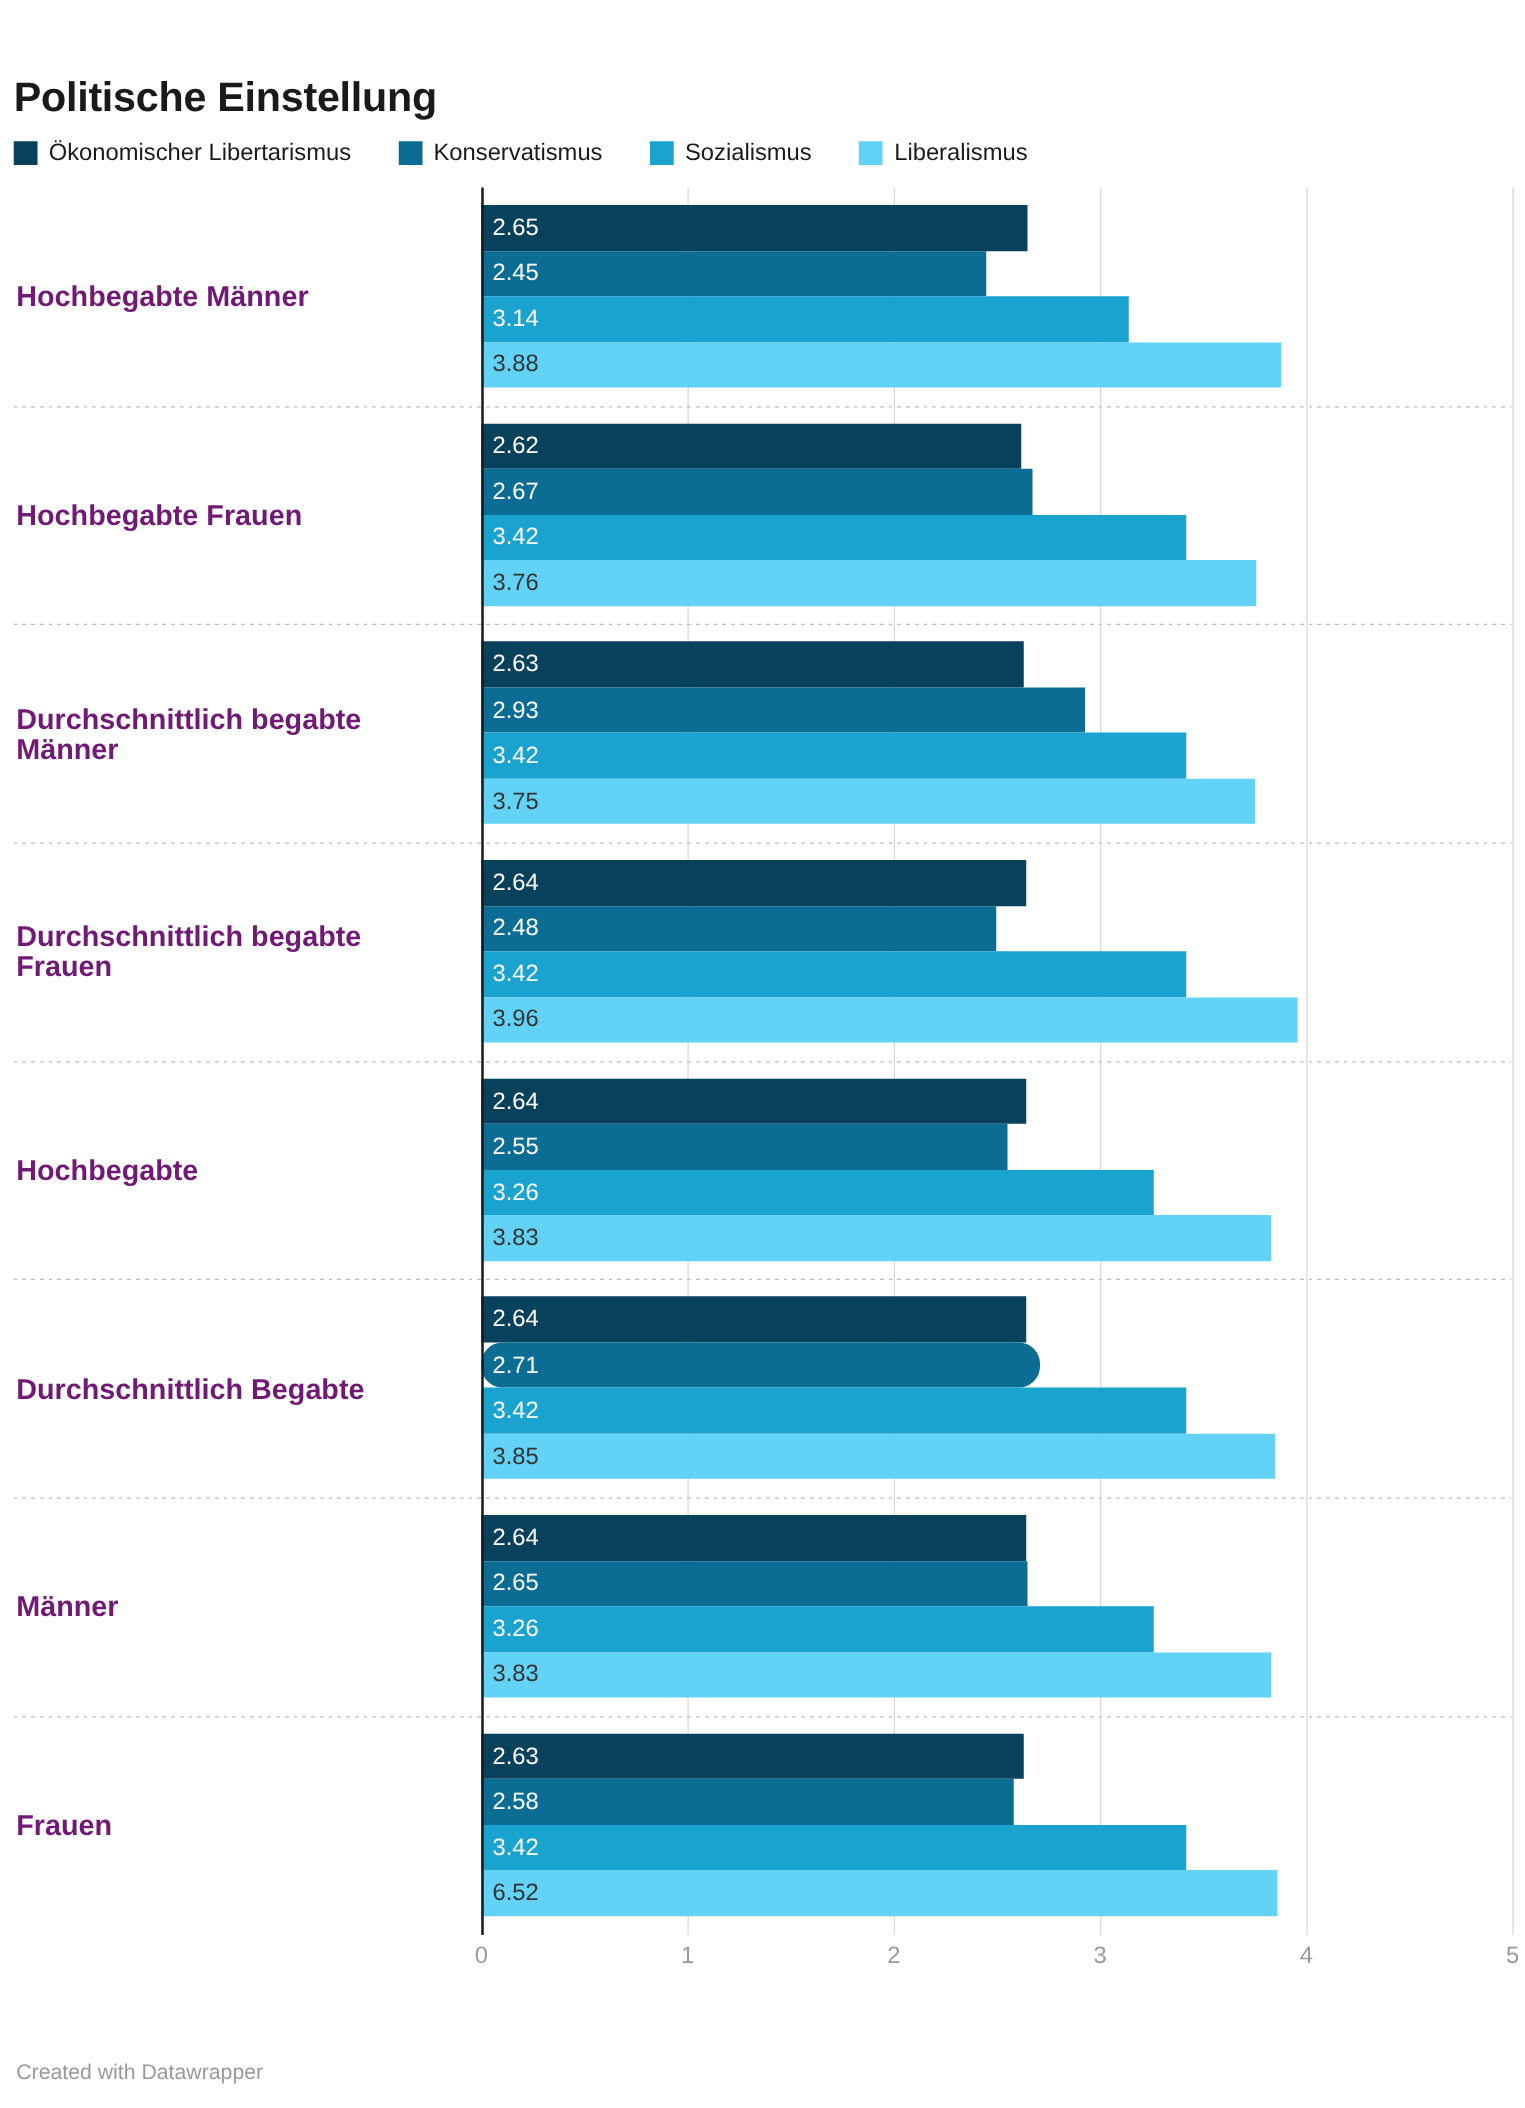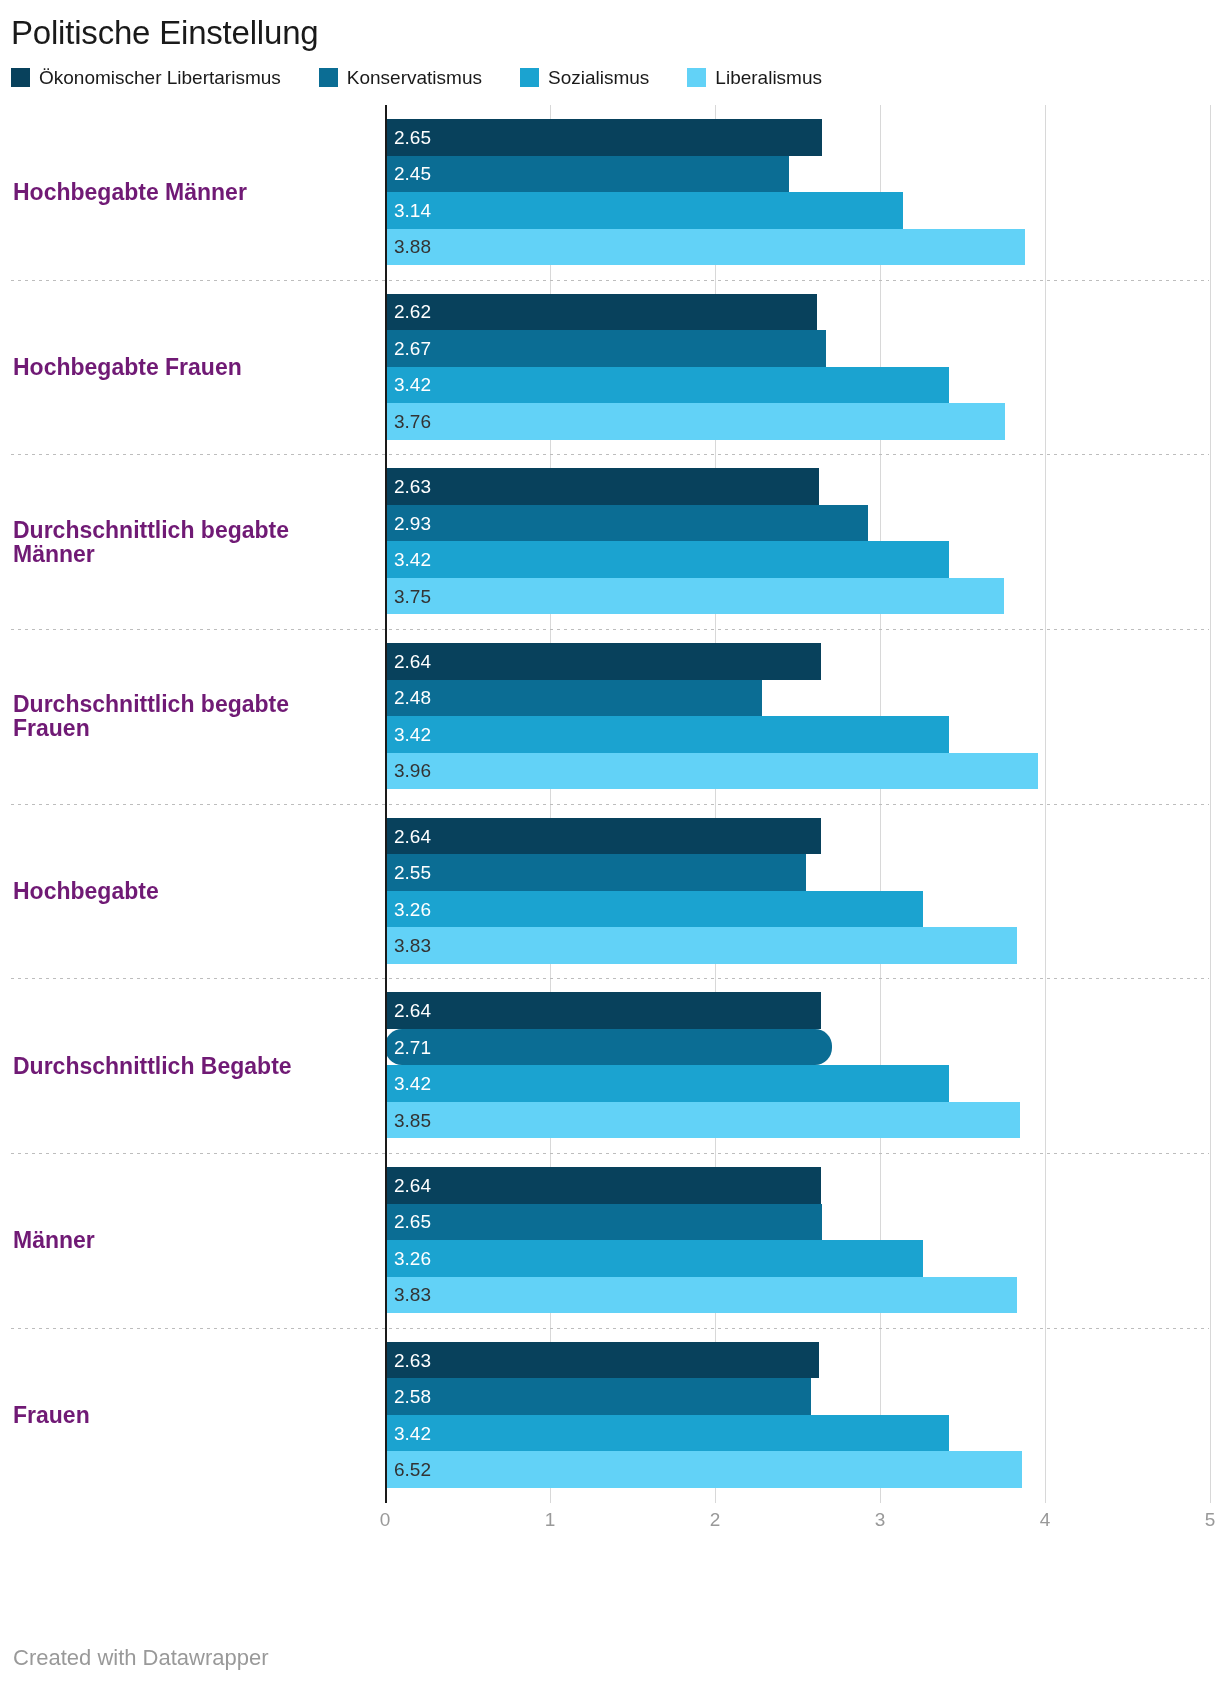--- a/index.html
+++ b/index.html
@@ -13,25 +13,26 @@
     height: 1686px;
     font-family: "Liberation Sans", sans-serif;
     color: #1a1a1a;
     position: relative;
     overflow: hidden;
   }
 
   
   #chart-title {
     font-size: 33px;
-    font-weight: normal;
+    font-weight: bold;
     letter-spacing: -0.2px;
     color: #1a1a1a;
     padding: 12px 0 0 11px;
     line-height: 42px;
+    margin-top: 45px;
   }
 
   #legend {
     display: flex;
     align-items: center;
     padding: 14px 0 0 11px;
     gap: 16px;
   }
   .legend-item {
     display: flex;
@@ -159,21 +160,21 @@
     color: #999999;
     transform: translateX(-50%);
     line-height: 22px;
   }
 
   
   #footer {
     position: absolute;
     left: 13px;
     bottom: 18px;
-    font-size: 22px;
+    font-size: 17px;
     color: #999999;
     line-height: 20px;
   }
 </style>
 </head>
 <body>
 
 <div id="chart-title">Politische Einstellung</div>
 
 <div id="legend">
@@ -282,21 +283,21 @@
       </div>
       <div class="group-row">
         <div class="group-label">Durchschnittlich begabte Frauen</div>
         <div class="bars">
           <div class="bar-track">
             <div class="bar light" title="Ökonomischer Libertarismus: 2.64" style="background: rgb(8, 65, 92); width: 435.6px;">
               <span class="bar-value">2.64</span>
             </div>
           </div>
           <div class="bar-track">
-            <div class="bar light" title="Konservatismus: 2.48" style="background: rgb(11, 109, 148); width: 377px;">
+            <div class="bar light" title="Konservatismus: 2.48" style="background: rgb(11, 109, 148); width: 412px;">
               <span class="bar-value">2.48</span>
             </div>
           </div>
           <div class="bar-track">
             <div class="bar light" title="Sozialismus: 3.42" style="background: rgb(27, 163, 208); width: 564.3px;">
               <span class="bar-value">3.42</span>
             </div>
           </div>
           <div class="bar-track">
             <div class="bar dark" title="Liberalismus: 3.96" style="background: rgb(98, 210, 247); width: 653.4px;">

